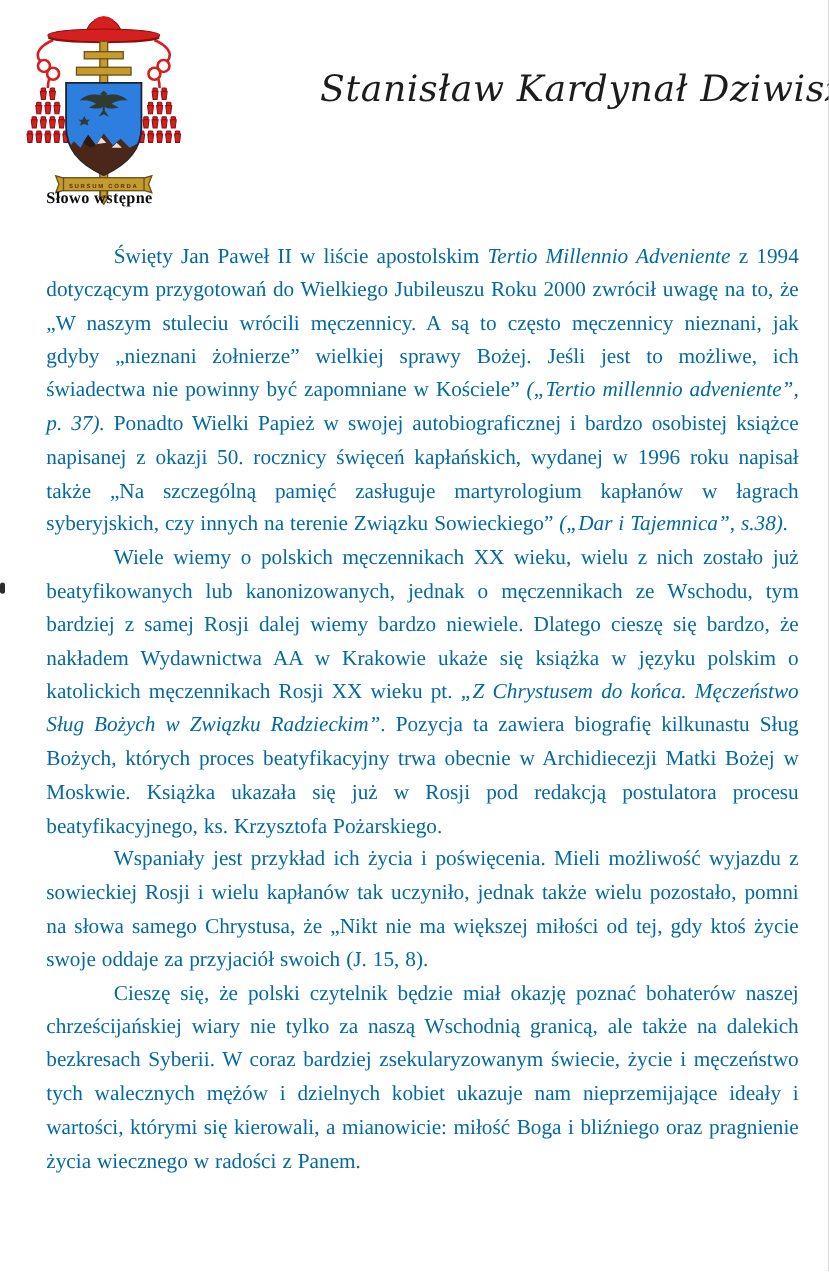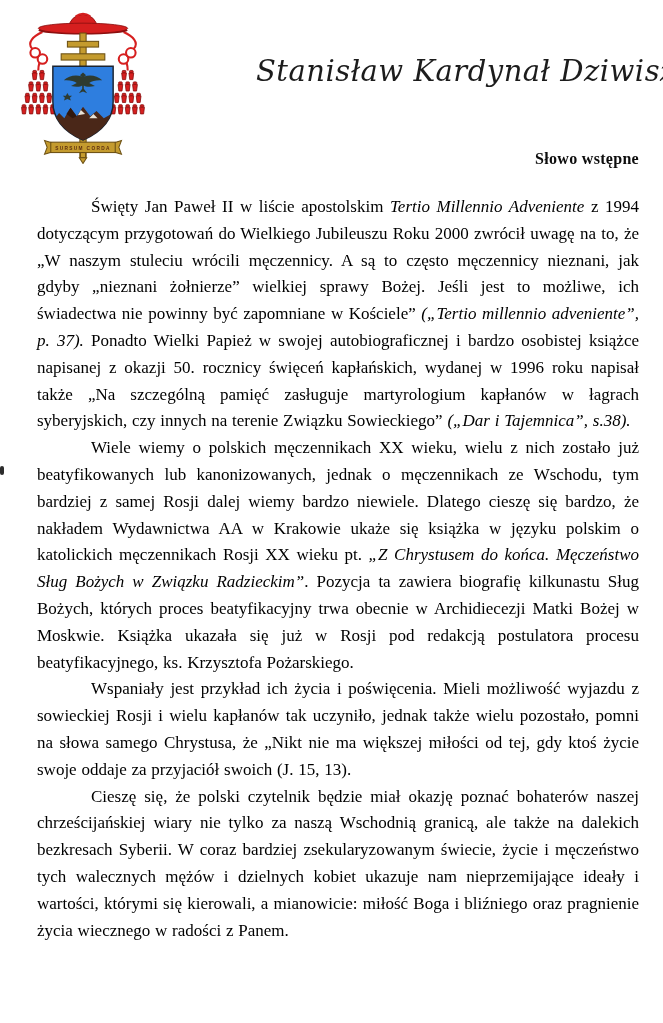--- a/index.html
+++ b/index.html
@@ -28,26 +28,26 @@
     font-family:"Liberation Sans", sans-serif; font-size:4.6px; font-weight:bold;
     letter-spacing:1.3px; fill:var(--motto-text);
   }
   .signature{
     position:absolute; left:256px; top:54px; width:370px;
     font-family:"DejaVu Serif", serif; font-style:italic;
     font-size:29px; letter-spacing:0.5px; color:#1c1c1c; white-space:nowrap;
   }
   .text-column{ position:absolute; left:37px; top:150px; width:602px; }
   .doc-title{
-    text-align:right; font-weight:bold; font-size:16px; letter-spacing:0.3px;
+    text-align:left; font-weight:bold; font-size:13px; letter-spacing:0.3px;
     margin:0 0 26px 0; color:#0d0d0d;
   }
   .para{
     margin:0; text-indent:54px; text-align:justify;
-    font-size:17px; line-height:26.8px; word-spacing:0.5px; color:#000000;
+    font-size:17px; line-height:26.8px; word-spacing:0.5px; color:#0369a1;
   }
   .para em{ font-style:italic; }
   .artifact{
     position:absolute; left:0; top:466px; width:4px; height:9px;
     background:#2c2c2c; border-radius:2px;
   }
 </style>
 </head>
 <body>
 
@@ -131,18 +131,18 @@
 
   <div class="signature">Stanisław Kardynał Dziwisz</div>
 
   <div class="artifact"></div>
 
   <div class="text-column">
     <h1 class="doc-title">Słowo wstępne</h1>
     <div>
         <p class="para"><span>Święty Jan Paweł II w liście apostolskim </span><em>Tertio Millennio Adveniente</em><span> z 1994 dotyczącym przygotowań do Wielkiego Jubileuszu Roku 2000 zwrócił uwagę na to, że „W naszym stuleciu wrócili męczennicy. A są to często męczennicy nieznani, jak gdyby „nieznani żołnierze” wielkiej sprawy Bożej. Jeśli jest to możliwe, ich świadectwa nie powinny być zapomniane w Kościele” </span><em>(„Tertio millennio adveniente”, p. 37).</em><span> Ponadto Wielki Papież w swojej autobiograficznej i bardzo osobistej książce napisanej z okazji 50. rocznicy święceń kapłańskich, wydanej w 1996 roku napisał także „Na szczególną pamięć zasługuje martyrologium kapłanów w łagrach syberyjskich, czy innych na terenie Związku Sowieckiego” </span><em>(„Dar i Tajemnica”, s.38).</em></p>
         <p class="para"><span>Wiele wiemy o polskich męczennikach XX wieku, wielu z nich zostało już beatyfikowanych lub kanonizowanych, jednak o męczennikach ze Wschodu, tym bardziej z samej Rosji dalej wiemy bardzo niewiele. Dlatego cieszę się bardzo, że nakładem Wydawnictwa AA w Krakowie ukaże się książka w języku polskim o katolickich męczennikach Rosji XX wieku pt. </span><em>„Z Chrystusem do końca. Męczeństwo Sług Bożych w Związku Radzieckim”</em><span>. Pozycja ta zawiera biografię kilkunastu Sług Bożych, których proces beatyfikacyjny trwa obecnie w Archidiecezji Matki Bożej w Moskwie. Książka ukazała się już w Rosji pod redakcją postulatora procesu beatyfikacyjnego, ks. Krzysztofa Pożarskiego.</span></p>
-        <p class="para"><span>Wspaniały jest przykład ich życia i poświęcenia. Mieli możliwość wyjazdu z sowieckiej Rosji i wielu kapłanów tak uczyniło, jednak także wielu pozostało, pomni na słowa samego Chrystusa, że „Nikt nie ma większej miłości od tej, gdy ktoś życie swoje oddaje za przyjaciół swoich (J. 15, 13).</span></p>
+        <p class="para"><span>Wspaniały jest przykład ich życia i poświęcenia. Mieli możliwość wyjazdu z sowieckiej Rosji i wielu kapłanów tak uczyniło, jednak także wielu pozostało, pomni na słowa samego Chrystusa, że „Nikt nie ma większej miłości od tej, gdy ktoś życie swoje oddaje za przyjaciół swoich (J. 15, 8).</span></p>
         <p class="para"><span>Cieszę się, że polski czytelnik będzie miał okazję poznać bohaterów naszej chrześcijańskiej wiary nie tylko za naszą Wschodnią granicą, ale także na dalekich bezkresach Syberii. W coraz bardziej zsekularyzowanym świecie, życie i męczeństwo tych walecznych mężów i dzielnych kobiet ukazuje nam nieprzemijające ideały i wartości, którymi się kierowali, a mianowicie: miłość Boga i bliźniego oraz pragnienie życia wiecznego w radości z Panem.</span></p>
       </div>
   </div>
 
 </div>
 
 </body></html>

